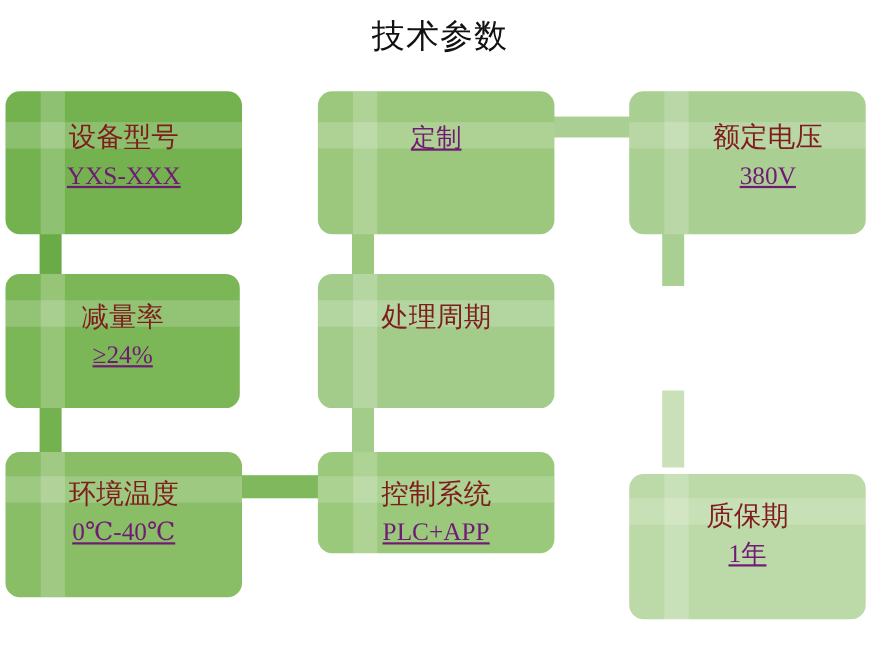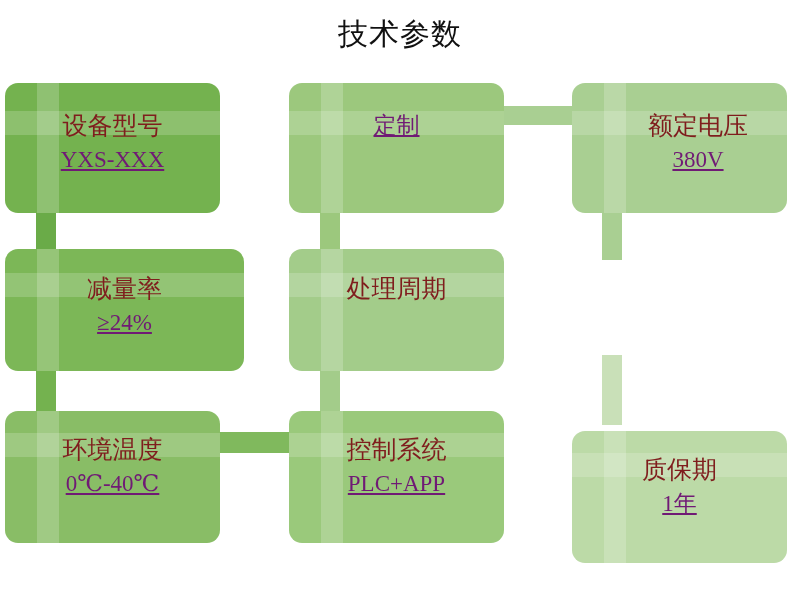--- a/index.html
+++ b/index.html
@@ -129,21 +129,21 @@
 
   <div class="card" style="left:572px; top:83px; width:215px; height:130px; background:#a9cf92;">
     <div class="accent-v" style="left:32px; height:130px;"></div>
     <div class="accent-h" style="top:28px;"></div>
     <div class="card-inner" style="top:26px;padding-left:37px;">
       <div class="card-label">额定电压</div>
       <div class="card-value">380V</div>
     </div>
   </div>
 
-  <div class="card" style="left:5px; top:249px; width:239px; height:122px; background:#7cb757;text-align:right;">
+  <div class="card" style="left:5px; top:249px; width:213px; height:122px; background:#7cb757;text-align:right;">
     <div class="accent-v" style="left:32px; height:122px;"></div>
     <div class="accent-h" style="top:24px;"></div>
     <div class="card-inner" style="top:23px;">
       <div class="card-label">减量率</div>
       <div class="card-value">≥24%</div>
     </div>
   </div>
 
   <div class="card" style="left:289px; top:249px; width:215px; height:122px; background:#a3cc8a;">
     <div class="accent-v" style="left:32px; height:122px;"></div>
@@ -156,21 +156,21 @@
 
   <div class="card" style="left:5px; top:411px; width:215px; height:132px; background:#89bd66;">
     <div class="accent-v" style="left:32px; height:132px;"></div>
     <div class="accent-h" style="top:22px;"></div>
     <div class="card-inner" style="top:22px;justify-content:space-between;">
       <div class="card-label">环境温度</div>
       <div class="card-value">0℃-40℃</div>
     </div>
   </div>
 
-  <div class="card" style="left:289px; top:411px; width:215px; height:132px; background:#9ac97b;">
+  <div class="card" style="left:289px; top:411px; width:215px; height:92px; background:#9ac97b;">
     <div class="accent-v" style="left:32px; height:132px;"></div>
     <div class="accent-h" style="top:22px;"></div>
     <div class="card-inner" style="top:22px;">
       <div class="card-label">控制系统</div>
       <div class="card-value">PLC+APP</div>
     </div>
   </div>
 
   <div class="card" style="left:572px; top:411px; width:215px; height:132px; background:#bcdaa7;margin-top:20px;">
     <div class="accent-v" style="left:32px; height:132px;"></div>

